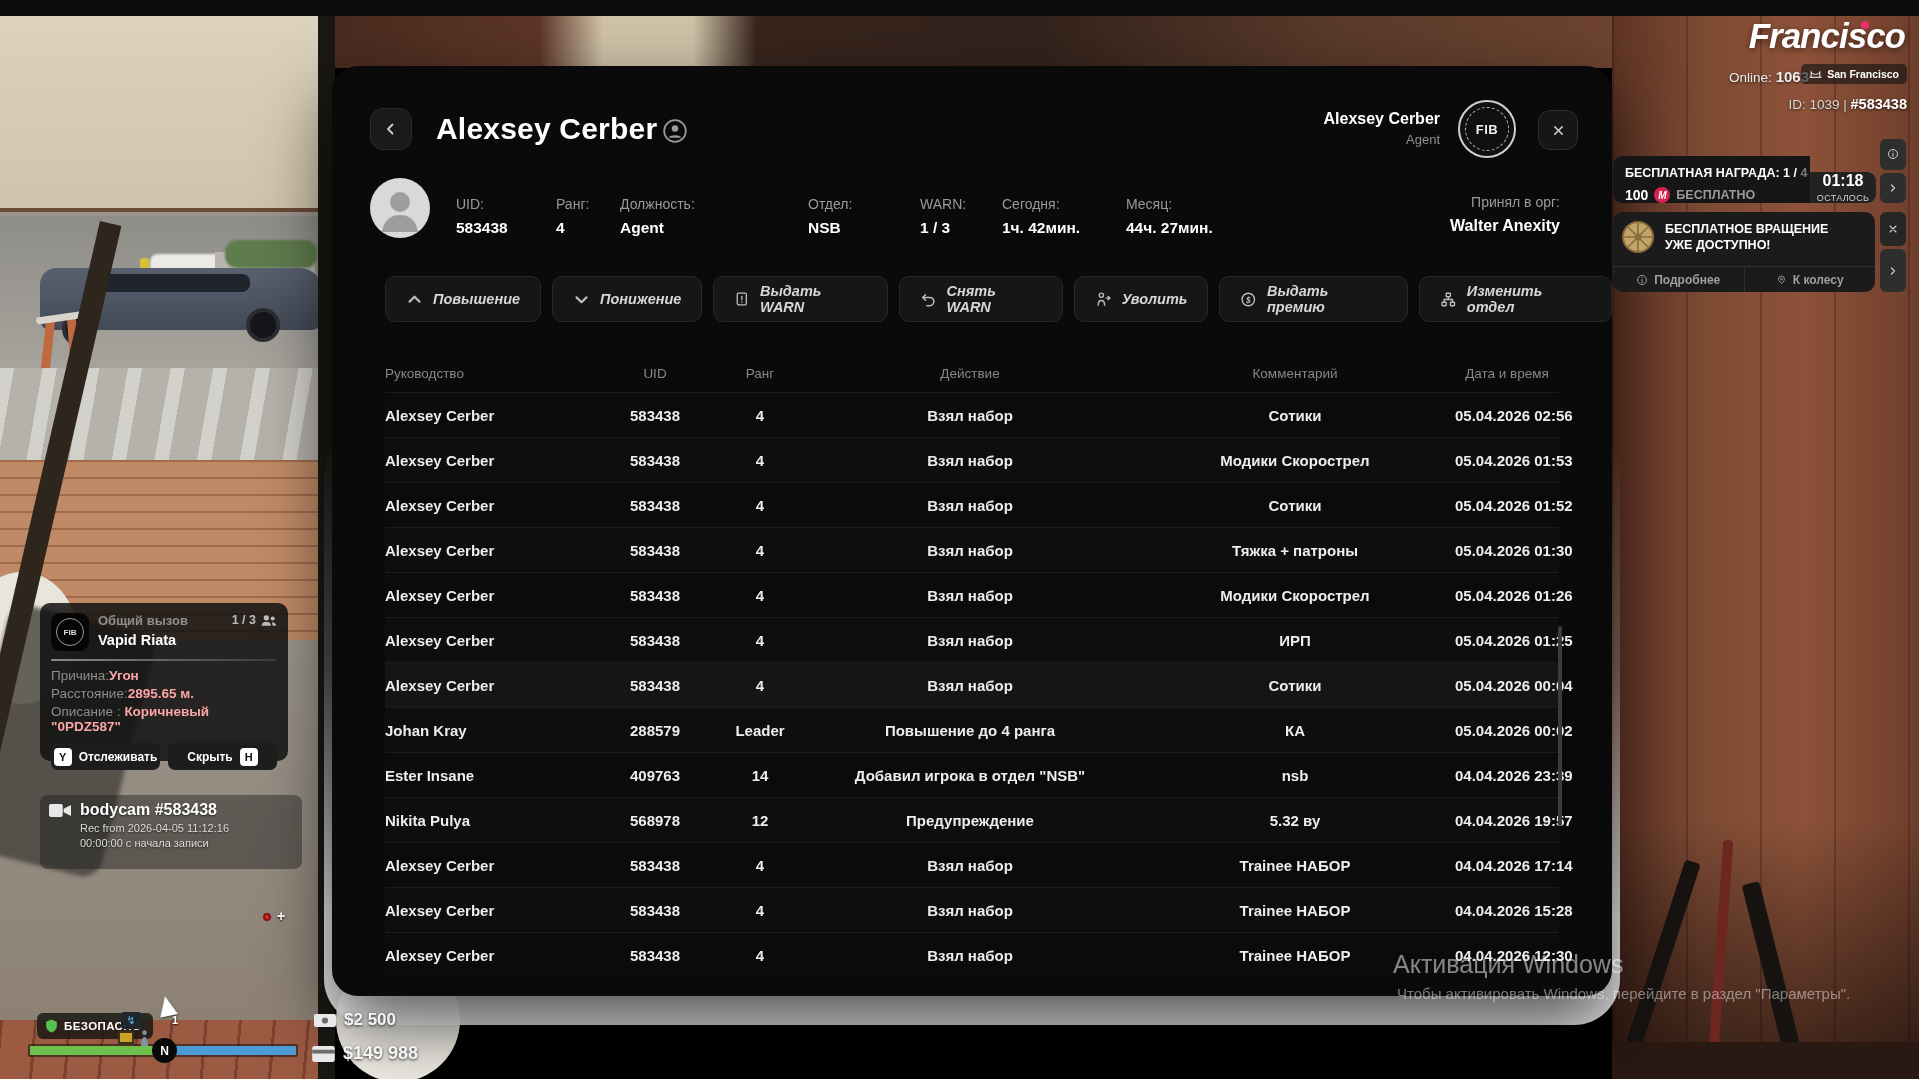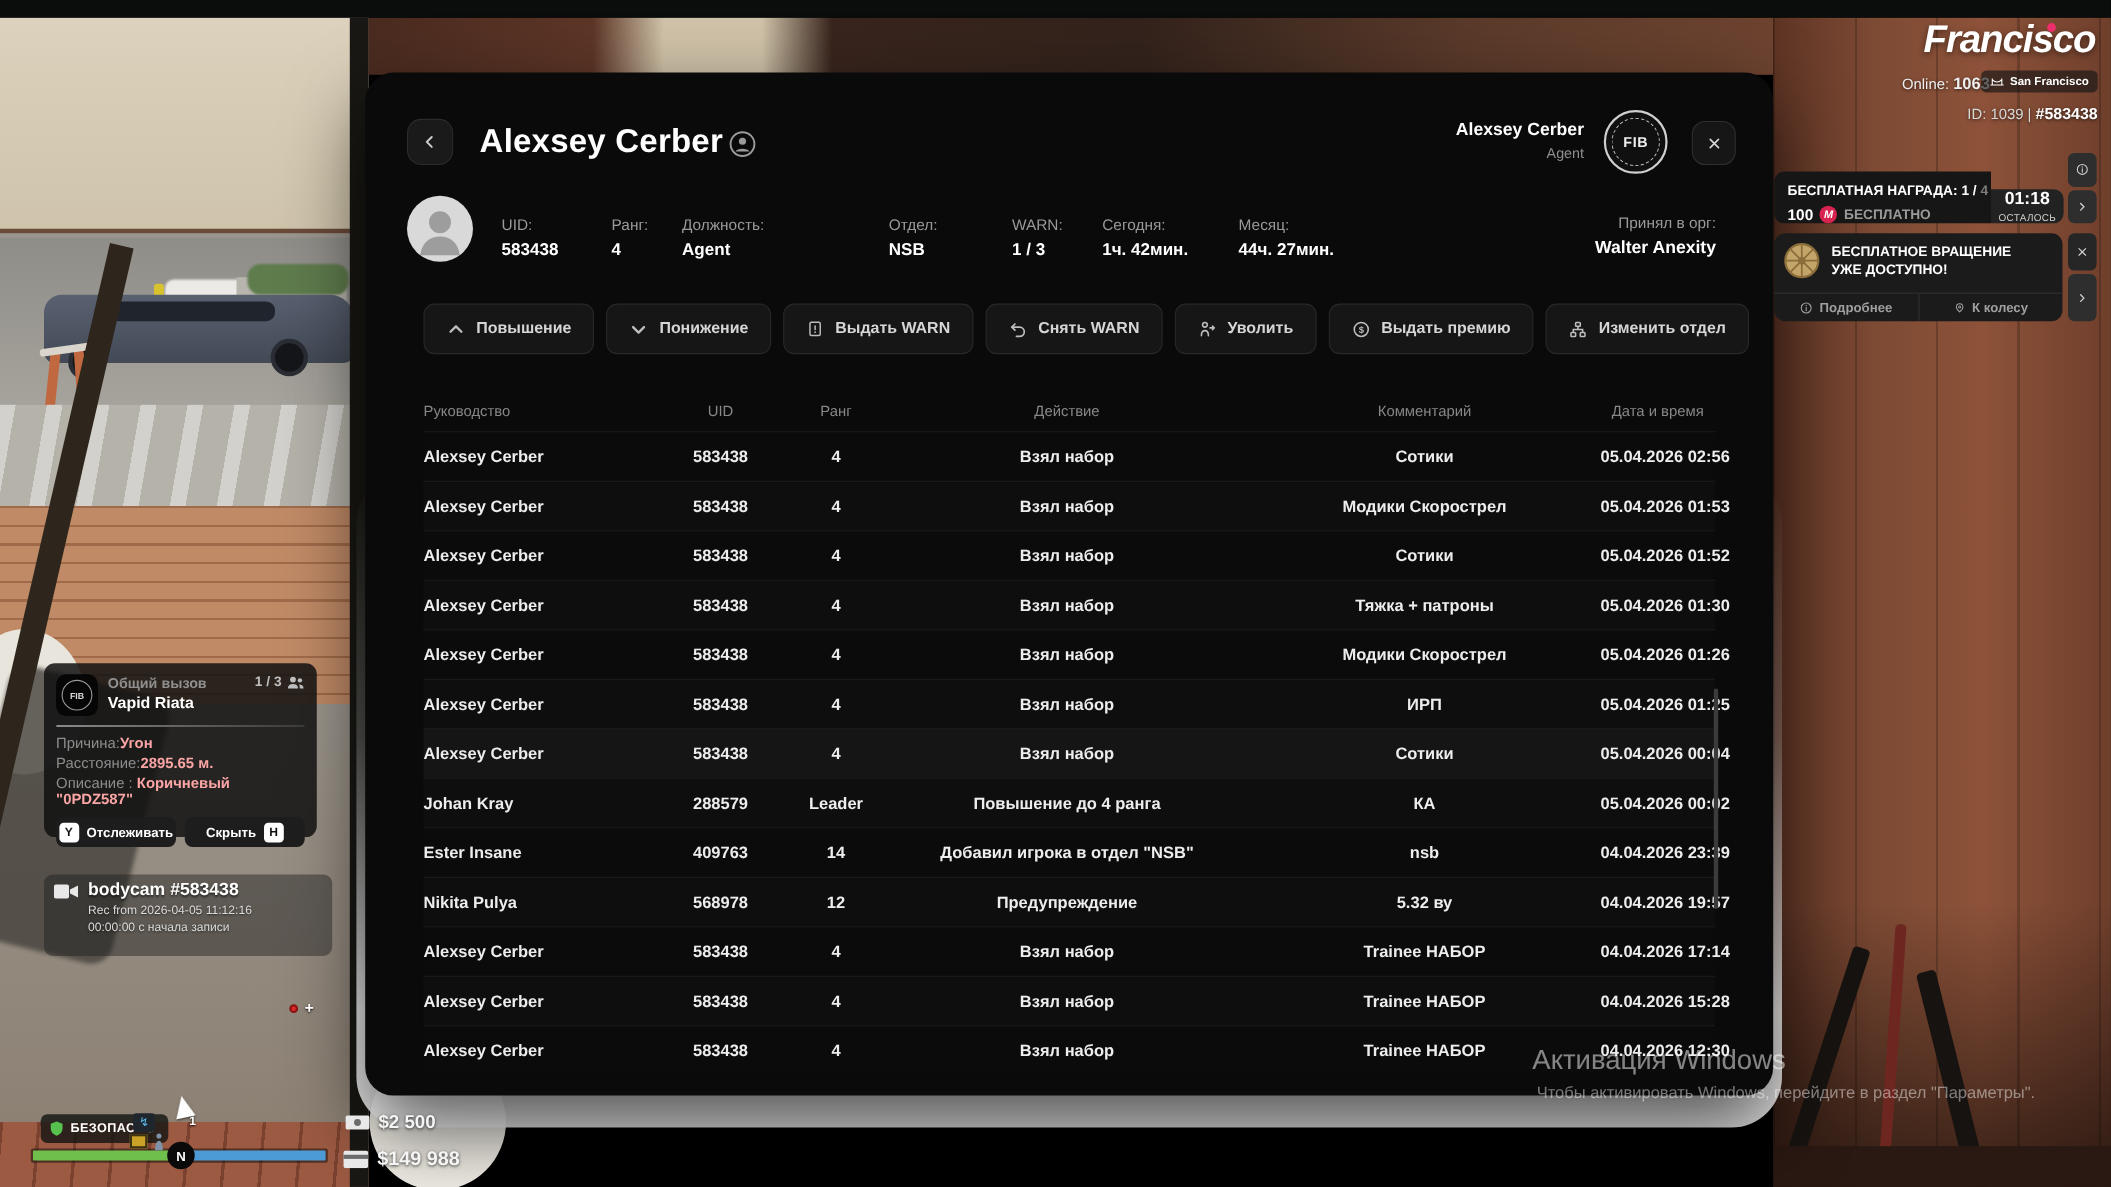--- a/index.html
+++ b/index.html
@@ -73,21 +73,21 @@
   .stat { margin-right:0; }
   .stat .lbl { font-size:14px; color:#9a9a9a; }
   .stat .val { font-size:15.5px; color:#fff; font-weight:700; margin-top:7px; }
   .s-uid{width:100px;} .s-rank{width:64px;} .s-post{width:188px;} .s-dept{width:112px;} .s-warn{width:82px;} .s-today{width:124px;} .s-month{width:130px;}
   .invited { right:52px; top:128px; text-align:right; }
   .invited .lbl { font-size:14px; color:#9a9a9a; }
   .invited .val { font-size:16px; color:#fff; font-weight:700; margin-top:7px; }
 
   .actions { left:53px; top:210px; display:flex; gap:11px; }
   .act-btn { height:46px; padding:15px 20px; background:#161616; border:1px solid #282828; border-radius:10px;
-    display:flex; align-items:center; gap:10px; color:#d6d6d6; font-size:14.5px; font-weight:600; cursor:pointer; }
+    display:flex; align-items:center; gap:10px; color:#d6d6d6; font-size:14.5px; font-weight:600; cursor:pointer;font-style:italic; }
   .act-btn svg { color:#bdbdbd; }
 
   .thead { left:53px; top:290px; width:1174px; height:34px; display:grid;
     grid-template-columns:210px 120px 90px 330px 320px 104px; align-items:center;
     color:#878787; font-size:13.5px; }
   .tbody { left:53px; top:326px; width:1174px; }
   .trow { height:45px; display:grid; grid-template-columns:210px 120px 90px 330px 320px 104px; align-items:center;
     border-top:1px solid #1c1c1c; background:#0b0b0b; color:#ededed; font-size:15px; font-weight:700; cursor:pointer; }
   .trow:nth-child(even) { background:#0e0e0e; }
   .trow:first-child { border-top:1px solid #1c1c1c; }

